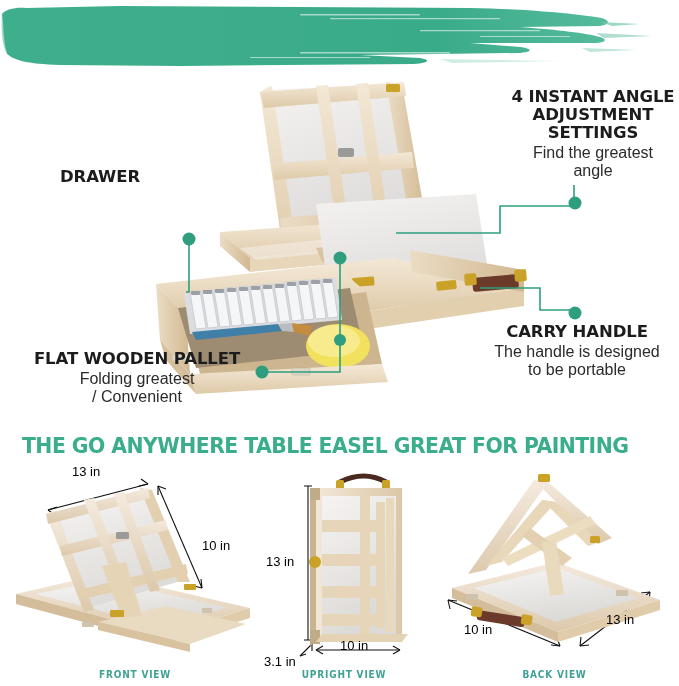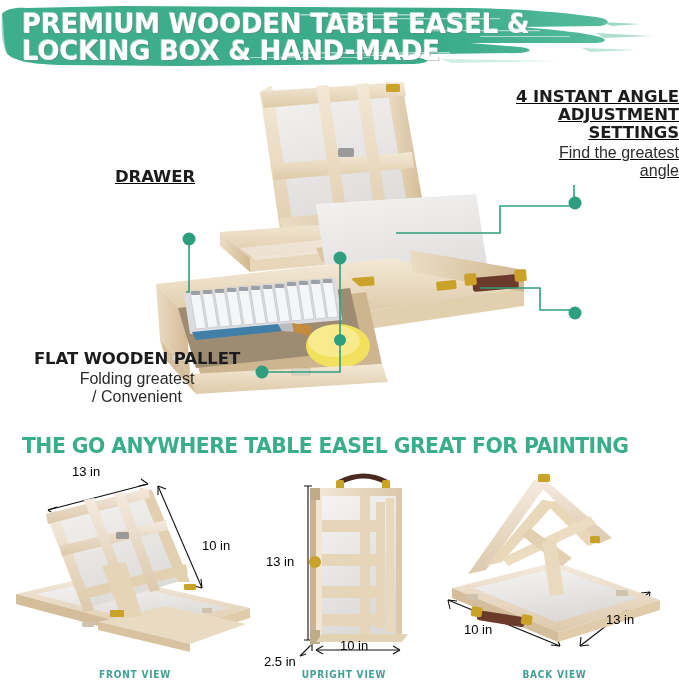--- a/index.html
+++ b/index.html
@@ -33,21 +33,21 @@
     font-size:16.5px; line-height:18px; letter-spacing:-0.1px;
     text-transform:uppercase;
   }
   .callout .c-sub {
     font-family:"Liberation Sans", sans-serif;
     font-weight:normal; color:#2b2b2b;
     font-size:16px; line-height:18px;
     white-space:pre-line; margin-top:2px;
   }
   .c-right { text-align:center; }
-  .c-left  { text-align:right;text-decoration:underline; }
+  .c-left  { text-align:center; }
 
   #callout-drawer     { left:5px;  top:168px; width:190px; }
   #callout-angle      { left:507px; top:88px;  width:172px; }
   #callout-pallet     { left:12px;  top:350px; width:250px; }
   #callout-handle     { left:475px; top:323px; width:204px; }
 
   
   .connectors { position:absolute; left:0; top:0; width:679px; height:686px; pointer-events:none; }
 
   
@@ -110,22 +110,20 @@
       <g fill="#ffffff" opacity="0.55">
         <rect x="300" y="14" width="120" height="1.4" rx="0.7"></rect>
         <rect x="330" y="18" width="170" height="1.2" rx="0.6"></rect>
         <rect x="420" y="30" width="120" height="1.3" rx="0.6"></rect>
         <rect x="300" y="52" width="150" height="1.4" rx="0.7"></rect>
         <rect x="250" y="57" width="120" height="1.1" rx="0.5"></rect>
         <rect x="480" y="36" width="90" height="1.1" rx="0.5"></rect>
       </g>
       <path d="M2,14 C4,24 3,42 7,53 L3,50 C0,38 0,24 2,14 Z" fill="#ffffff" opacity="0.5"></path>
     </svg>
-    <div class="banner-text">PREMIUM WOODEN TABLE EASEL &amp;
-LOCKING BOX &amp; HAND-MADE</div>
   </div>
 
   <div class="photo-main">
     <svg width="420" height="330" viewBox="0 0 420 330">
       <defs>
         <linearGradient id="woodA" x1="0" y1="0" x2="0" y2="1">
           <stop offset="0" stop-color="#f3e8d6"></stop>
             <stop offset="1" stop-color="#dfcaa9"></stop>
         </linearGradient>
         <linearGradient id="woodB" x1="0" y1="0" x2="1" y2="0">
@@ -269,20 +267,25 @@
     <div class="c-sub">Find the greatest
 angle</div>
   </div>
 
   <div class="callout c-right" id="callout-pallet">
     <div class="c-title">FLAT WOODEN PALLET</div>
     <div class="c-sub">Folding greatest
 / Convenient</div>
   </div>
 
+  <div class="callout c-left" id="callout-handle">
+    <div class="c-title">CARRY HANDLE</div>
+    <div class="c-sub">The handle is designed
+to be portable</div>
+  </div>
 
   <div class="section-title">THE GO ANYWHERE TABLE EASEL GREAT FOR PAINTING</div>
 
   <div class="view" id="view-front">
     <svg width="258" height="200" viewBox="0 0 258 200">
       <defs>
         <linearGradient id="w1" x1="0" y1="0" x2="0" y2="1">
           <stop offset="0" stop-color="#f4eade"></stop>
             <stop offset="1" stop-color="#ddc9ac"></stop>
         </linearGradient>
@@ -376,21 +379,21 @@
       <polygon points="122,36 130,36 130,170 122,170" fill="#e8d8bc"></polygon>
 
       <circle cx="51" cy="100" r="6" fill="#c9a227"></circle>
 
       <rect x="46" y="26" width="10" height="12" fill="#b9a race"></rect>
       <rect x="46" y="26" width="10" height="12" fill="#c0ab89"></rect>
       <rect x="46" y="168" width="10" height="14" fill="#c0ab89"></rect>
       <polygon points="52,180 138,180 144,172 58,172" fill="#e4d2b4"></polygon>
     </svg>
     <div class="dim" style="left:2px; top:92px;">13 in</div>
-    <div class="dim" style="left:0px; top:192px;">2.5 in</div>
+    <div class="dim" style="left:0px; top:192px;">3.1 in</div>
     <div class="dim" style="left:76px; top:176px;">10 in</div>
     <div class="view-caption">UPRIGHT VIEW</div>
   </div>
 
   <div class="view" id="view-back">
     <svg width="249" height="200" viewBox="0 0 249 200">
       <defs>
         <linearGradient id="w3" x1="0" y1="0" x2="0" y2="1">
           <stop offset="0" stop-color="#f4eade"></stop>
             <stop offset="1" stop-color="#ddc9ac"></stop>

